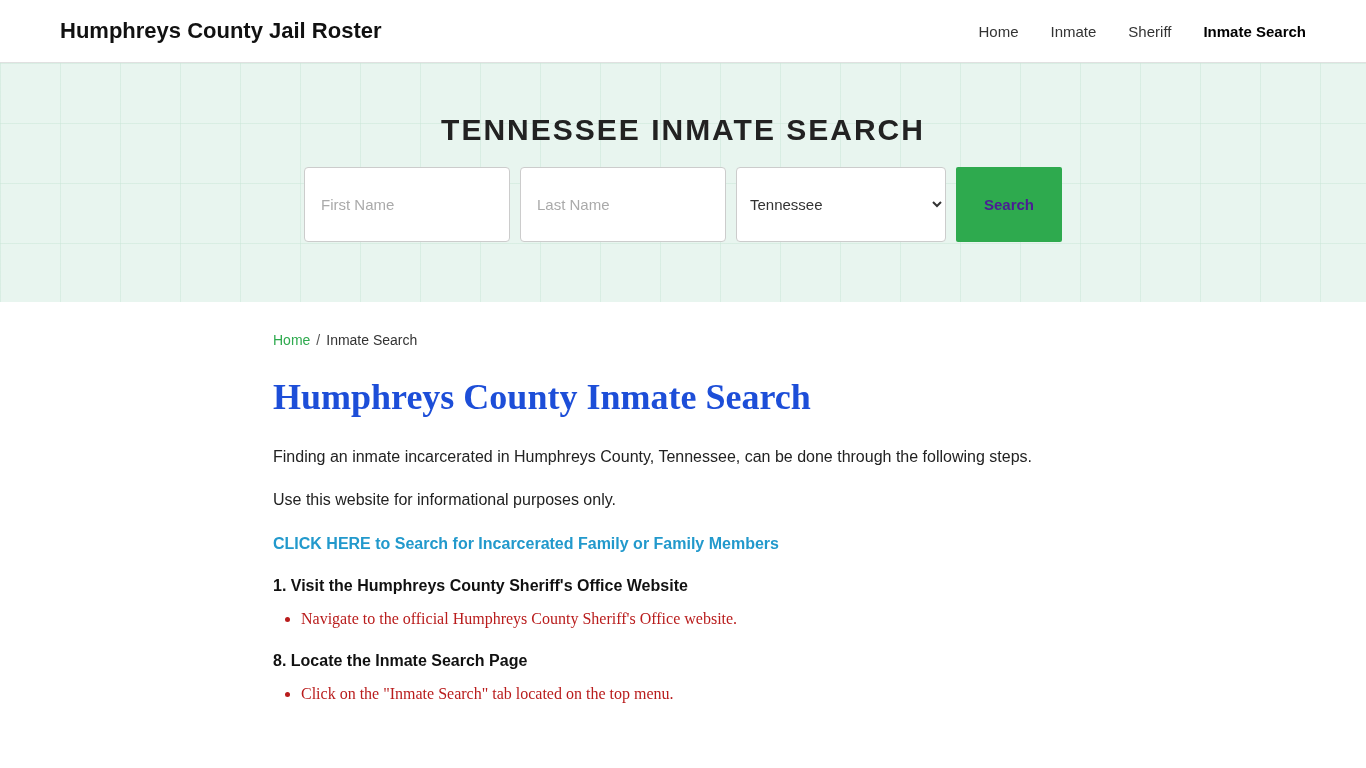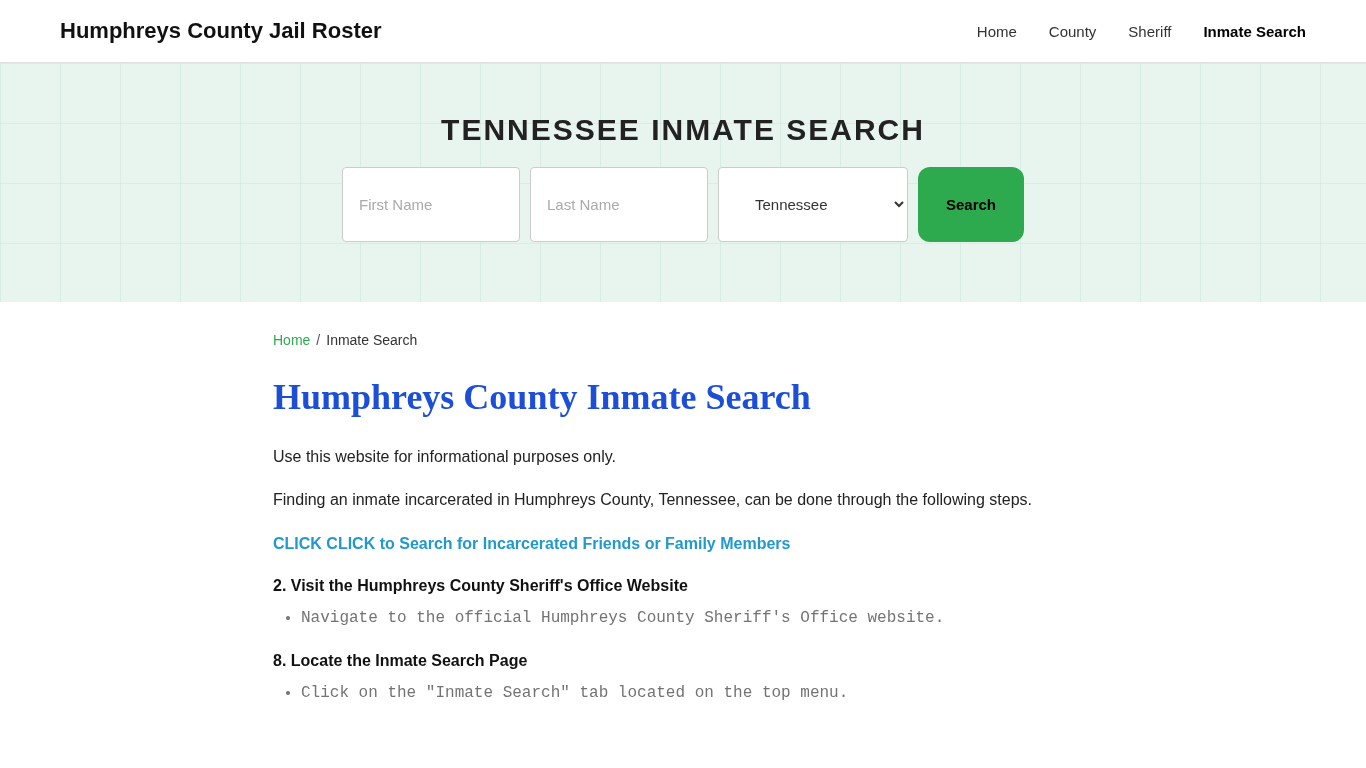--- a/index.html
+++ b/index.html
@@ -78,51 +78,51 @@
       justify-content: center;
       gap: 10px;
       flex-wrap: wrap;
     }
 
     .search-form input {
       padding: 12px 16px;
       font-size: 15px;
       border: 1px solid #ccc;
       border-radius: 4px;
-      width: 178px;
+      width: 206px;
       outline: none;
       font-family: Arial, sans-serif;
       color: #555;
     }
 
     .search-form input::placeholder {
       color: #aaa;
     }
 
     .search-form select {
-      padding: 12px 32px;
+      padding: 12px 9px;
       font-size: 15px;
       border: 1px solid #ccc;
       border-radius: 4px;
-      width: 190px;
+      width: 210px;
       outline: none;
       font-family: Arial, sans-serif;
       color: #333;
       background: #fff;
       cursor: pointer;
     }
 
     .search-btn {
       padding: 29px 28px;
       background: #2eaa4e;
-      color: #000000;
+      color: #4c1d95;
       font-size: 15px;
       font-weight: 600;
       border: none;
-      border-radius: 12px;
+      border-radius: 2px;
       cursor: pointer;
       font-family: Arial, sans-serif;
     }
 
     
     .content {
       max-width: 900px;
       margin: 0 auto;
       padding: 30px 40px 60px;
     }
@@ -181,38 +181,38 @@
       font-size: 16px;
       font-weight: 700;
       color: #111;
       margin-top: 20px;
       margin-bottom: 10px;
       font-family: Arial, sans-serif;
     }
 
     .bullet-list {
       margin-left: 28px;
-      font-family: Liberation Mono, monospace;
+      font-family: Liberation Serif, serif;
       font-size: 16px;
       line-height: 1.7;
-      color: #737373;
+      color: #b91c1c;
     }
 
     .bullet-list li {
       margin-bottom: 4px;
     }
   </style>
 </head>
 <body>
 
 <header class="header">
   <div class="site-title">Humphreys County Jail Roster</div>
   <nav class="nav">
     <a>Home</a>
-    <a>County</a>
+    <a>Inmate</a>
     <a>Sheriff</a>
     <a class="active">Inmate Search</a>
   </nav>
 </header>
 
 <section class="hero">
   <h1 class="hero-title">TENNESSEE INMATE SEARCH</h1>
   <div class="search-form">
     <input type="text" placeholder="First Name" style="">
     <input type="text" placeholder="Last Name" style="">
@@ -234,28 +234,28 @@
 <main class="content">
 
   <nav class="breadcrumb">
     <a>Home</a>
     <span class="separator">/</span>
     <span class="current">Inmate Search</span>
   </nav>
 
   <h1 class="page-heading">Humphreys County Inmate Search</h1>
 
+  <p class="body-text">Finding an inmate incarcerated in Humphreys County, Tennessee, can be done through the following steps.</p>
   <p class="body-text">Use this website for informational purposes only.</p>
-  <p class="body-text">Finding an inmate incarcerated in Humphreys County, Tennessee, can be done through the following steps.</p>
 
   <p class="body-text">
-    <a class="link-highlight">CLICK CLICK to Search for Incarcerated Friends or Family Members</a>
+    <a class="link-highlight">CLICK HERE to Search for Incarcerated Family or Family Members</a>
   </p>
 
-  <p class="section-heading">2. Visit the Humphreys County Sheriff's Office Website</p>
+  <p class="section-heading">1. Visit the Humphreys County Sheriff's Office Website</p>
   <ul class="bullet-list">
     <li>Navigate to the official Humphreys County Sheriff's Office website.</li>
   </ul>
 
   <p class="section-heading">8. Locate the Inmate Search Page</p>
   <ul class="bullet-list">
     <li>Click on the "Inmate Search" tab located on the top menu.</li>
   </ul>
 
 </main>

